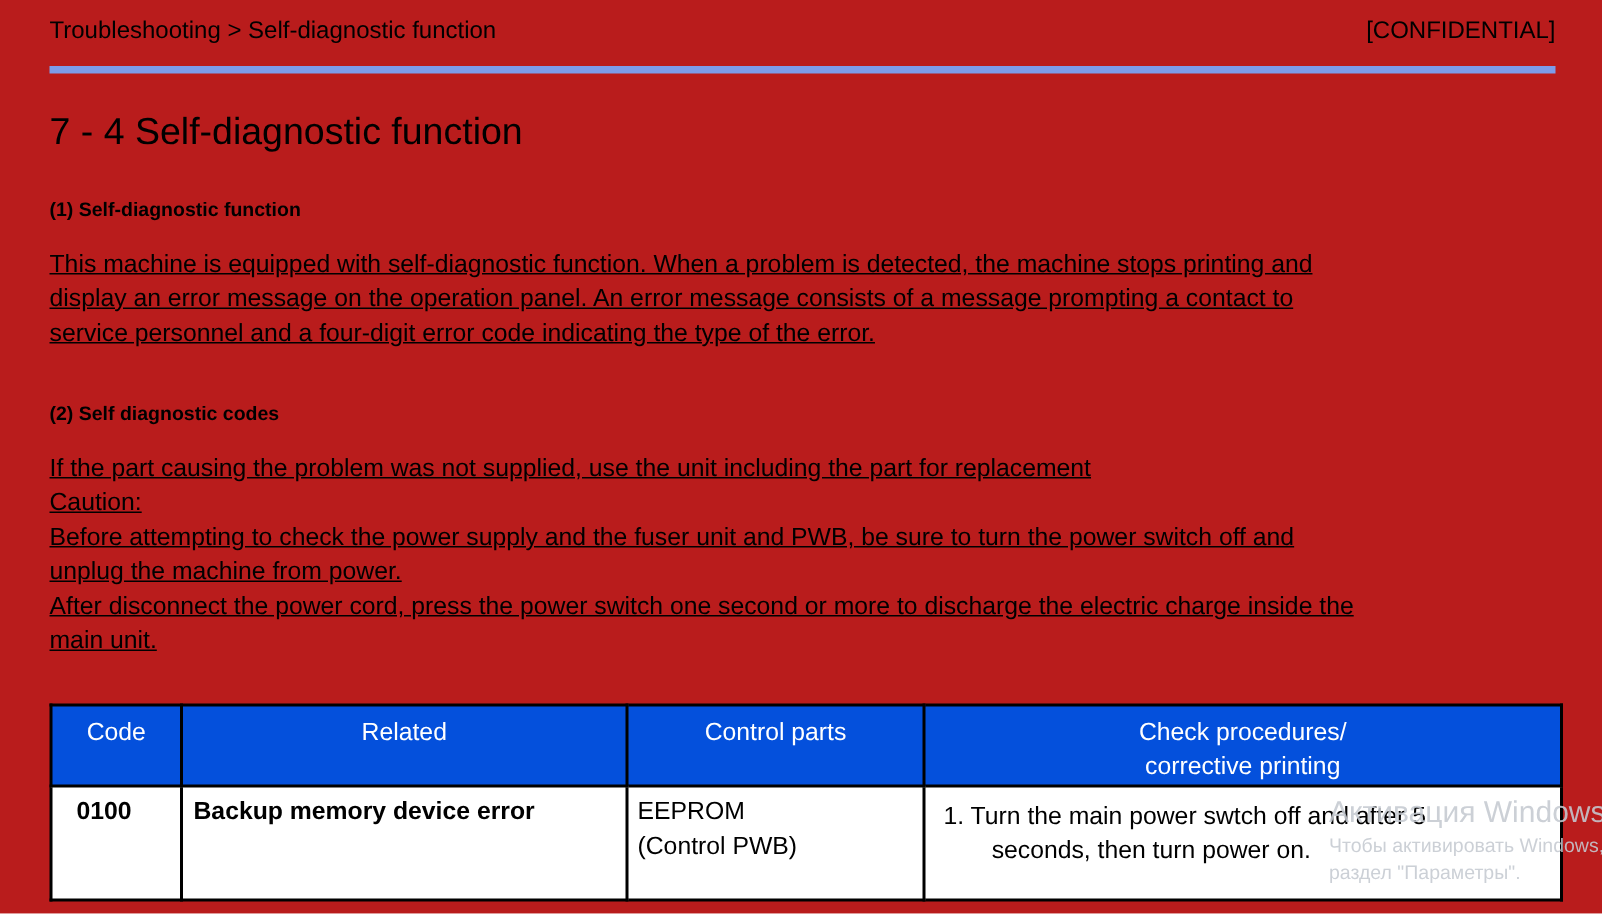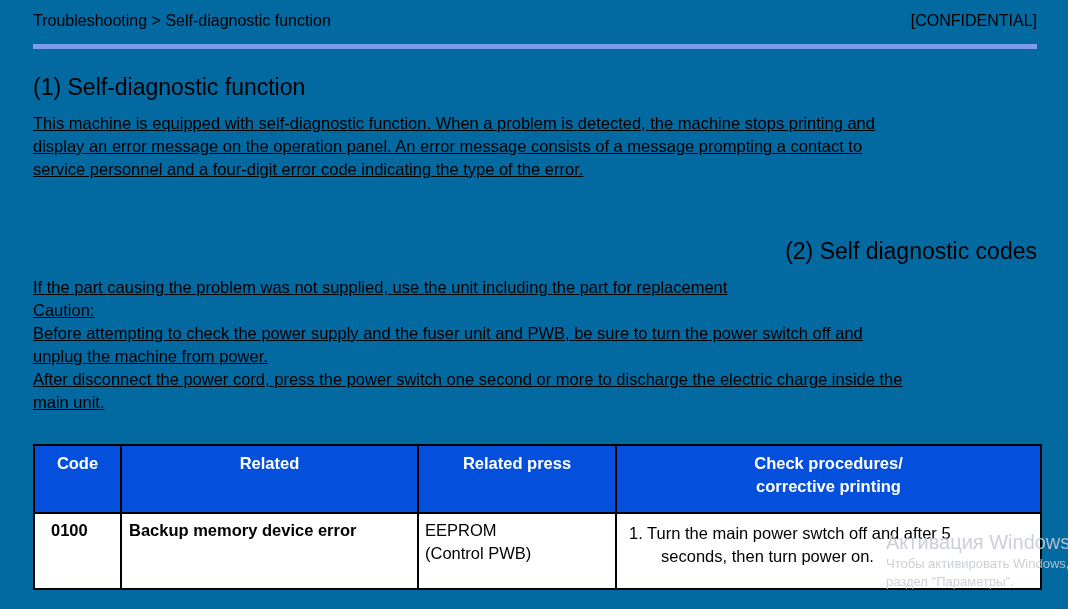--- a/index.html
+++ b/index.html
@@ -11,21 +11,21 @@
   html, body { background: #fff; }
   body {
     font-family: "Liberation Sans", sans-serif;
     color: #000;
   }
   .page {
     position: relative;
     width: 1068px;
     height: 609px;
     overflow: hidden;
-    background: #0369a1;
+    background: #b91c1c;
   }
   
   .topbar {
     display: flex;
     justify-content: space-between;
     align-items: flex-start;
     padding: 11px 31px 0 33px;
     font-size: 16px;
     line-height: 20px;
   }
@@ -35,26 +35,26 @@
     margin: 13px 31px 0 33px;
   }
   
   .doc-title {
     font-size: 25px;
     font-weight: 400;
     line-height: 28px;
     margin: 25px 31px 0 33px;
   }
   .section-heading {
-    font-size: 23px;
-    font-weight: 400;
+    font-size: 13px;
+    font-weight: 700;
     line-height: 24px;
     margin: 26px 31px 0 33px;
   }
-  .section-heading.second { margin-top: 58px; text-align: right; }
+  .section-heading.second { margin-top: 30px; }
   .body-text {
     font-size: 16.5px;
     line-height: 23px;
     margin: 13px 28px 0 33px;
     white-space: pre-line;
     text-decoration: underline;
   }
   
   table.diag {
     border-collapse: collapse;
@@ -63,25 +63,25 @@
     width: 1007px;
   }
   table.diag th, table.diag td {
     border: 2px solid #000;
     font-size: 16.5px;
     vertical-align: top;
   }
   table.diag th {
     background: var(--header-blue);
     color: #fff;
-    font-weight: 700;
+    font-weight: 400;
     text-align: center;
     line-height: 23px;
     padding-top: 6px;
-    height: 68px;
+    height: 54px;
     white-space: pre-line;
     margin-left: 24px;
   }
   table.diag td {
     line-height: 23px;
     height: 76px;
     background: #fff;
   }
   td.cell-code     { font-weight: 700; padding: 5px 4px 0 16px; }
   td.cell-contents { font-weight: 700; padding: 5px 4px 0 7px; }
@@ -107,20 +107,21 @@
 
 <div class="page">
 
   <div class="topbar">
     <span>Troubleshooting &gt; Self-diagnostic function</span>
     <span>[CONFIDENTIAL]</span>
   </div>
 
   <div class="rule"></div>
 
+  <h1 class="doc-title">7 - 4 Self-diagnostic function</h1>
 
   <h2 class="section-heading">(1) Self-diagnostic function</h2>
   <p class="body-text">This machine is equipped with self-diagnostic function. When a problem is detected, the machine stops printing and
 display an error message on the operation panel. An error message consists of a message prompting a contact to
 service personnel and a four-digit error code indicating the type of the error.</p>
 
   <h2 class="section-heading second">(2) Self diagnostic codes</h2>
   <p class="body-text">If the part causing the problem was not supplied, use the unit including the part for replacement
 Caution:
 Before attempting to check the power supply and the fuser unit and PWB, be sure to turn the power switch off and
@@ -132,21 +133,21 @@
     <colgroup>
       <col style="width:87px">
       <col style="width:297px">
       <col style="width:198px">
       <col style="width:425px">
     </colgroup>
     <thead>
       <tr>
         <th>Code</th>
         <th>Related</th>
-        <th>Related press</th>
+        <th>Control parts</th>
         <th>Check procedures/
 corrective printing</th>
       </tr>
     </thead>
     <tbody>
       <tr>
         <td class="cell-code">0100</td>
         <td class="cell-contents">Backup memory device error</td>
         <td class="cell-related">EEPROM
 (Control PWB)</td>

